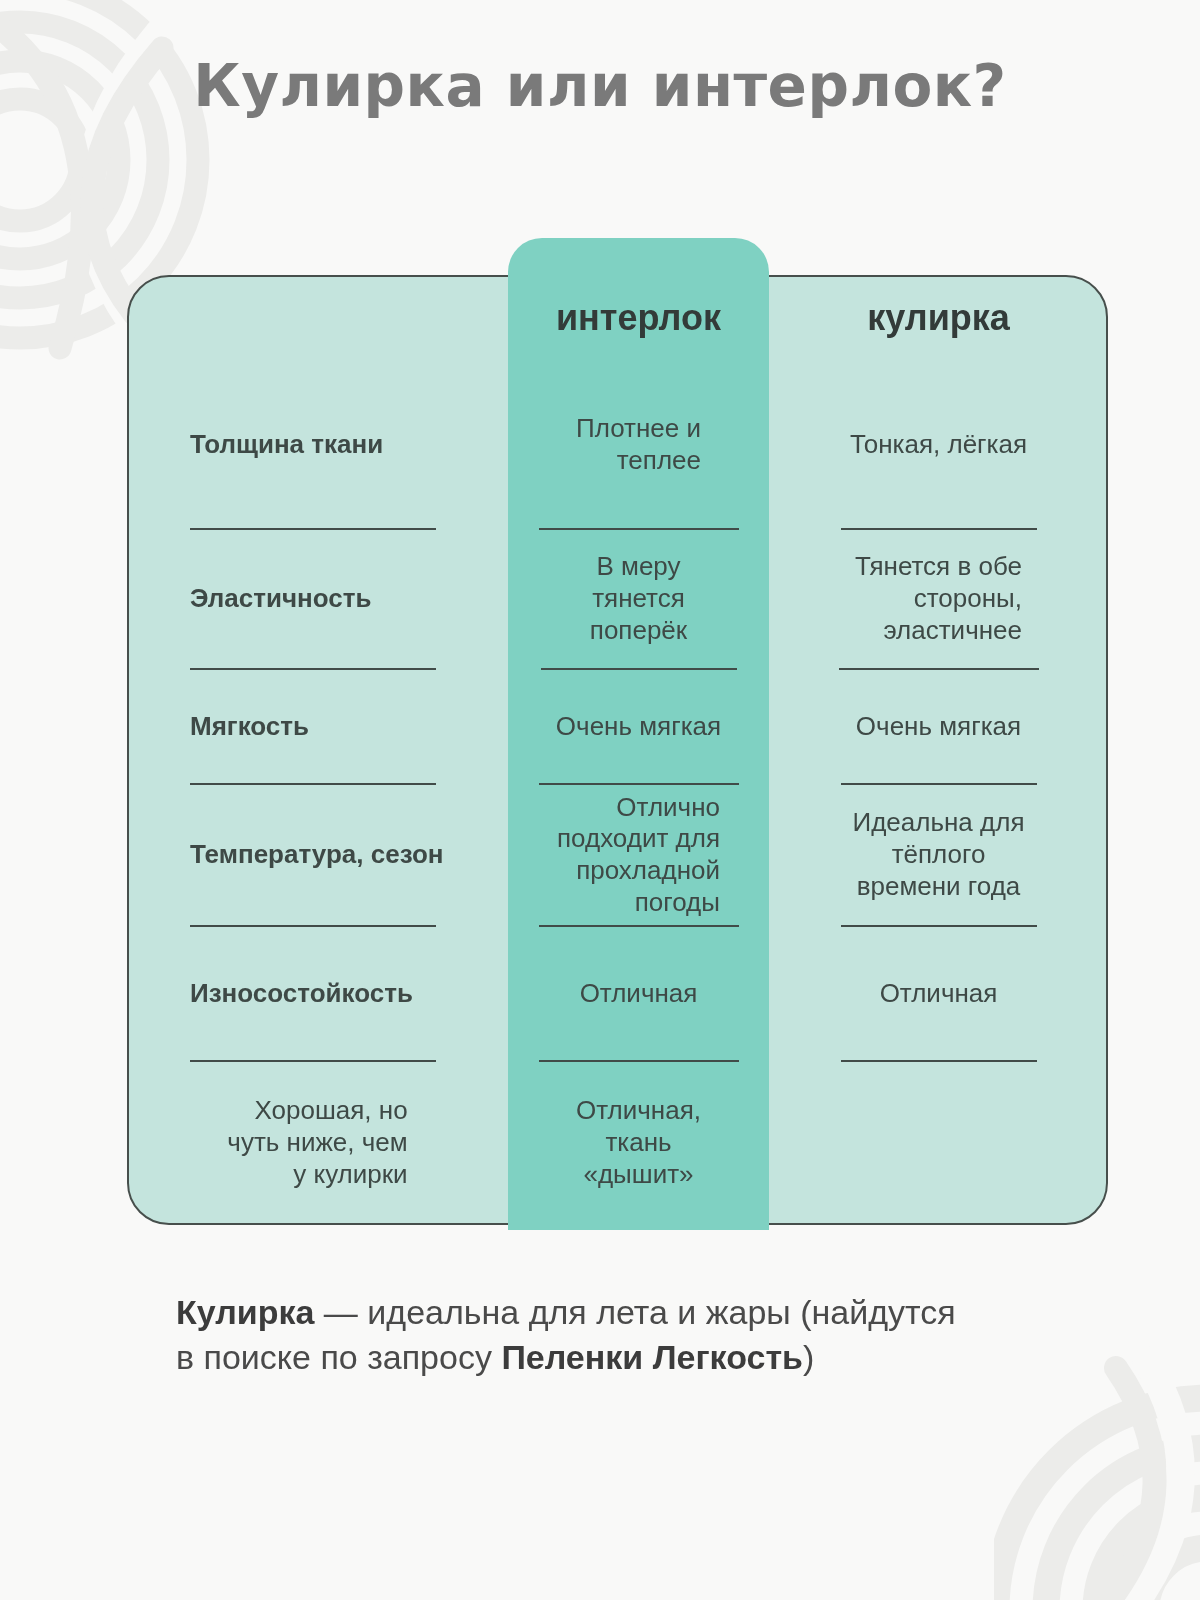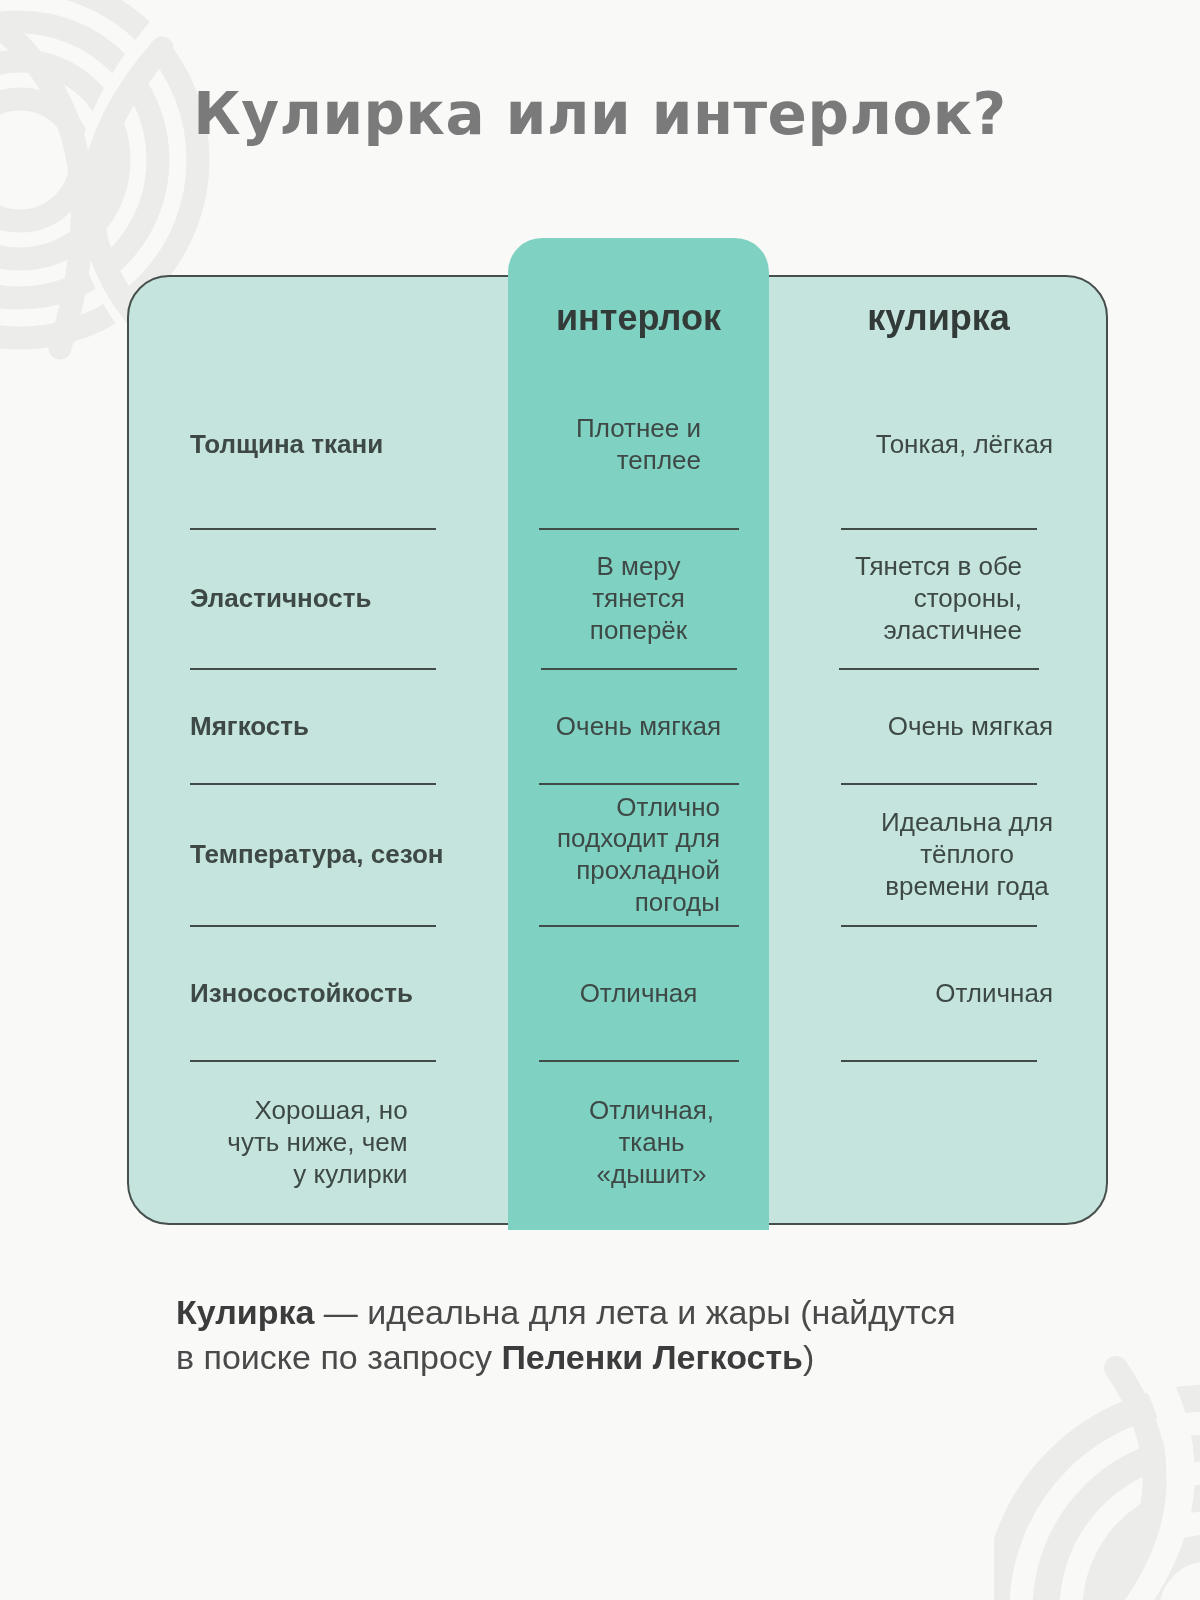--- a/index.html
+++ b/index.html
@@ -6,21 +6,21 @@
   .page {
     position: relative; width: 1200px; height: 1600px;
     background: #f9f9f8; overflow: hidden;
     font-family: "Liberation Sans", sans-serif;
   }
   .decor { position: absolute; z-index: 0; }
   .decor.tl { left: -38px; top: -8px; }
   .decor.br { right: 0; bottom: 0; }
 
   .title {
-    position: absolute; left: 0; top: 80px; width: 100%; margin: 0;
+    position: absolute; left: 0; top: 52px; width: 100%; margin: 0;
     text-align: center; z-index: 2;
     font-family: "DejaVu Sans", sans-serif;
     font-size: 58px; font-weight: 700; letter-spacing: 0.5px;
     color: #7a7a7a;
   }
 
   .board { position: absolute; left: 127px; top: 238px; width: 981px; height: 992px; z-index: 1; }
   .board-bg {
     position: absolute; left: 0; top: 37px; width: 981px; height: 950px;
     box-sizing: border-box;
@@ -34,21 +34,21 @@
     position: absolute; left: 0; top: 37px; width: 981px; height: 950px;
     display: grid;
     grid-template-columns: 381px 261px 339px;
     grid-template-rows: 85px 169px 140px 115px 142px 135px 164px;
   }
   .cell { position: relative; display: flex; flex-direction: column; justify-content: center; }
   .cell.h { align-items: center; }
   .hdr { font-size: 36px; font-weight: 700; color: #333b39; }
   .cell.label { align-items: flex-start; padding: 0 40px 0 63px; box-sizing: border-box; font-weight: bold; }
   .cell.mid { align-items: center; text-align: right; padding: 0 28px; box-sizing: border-box; }
-  .cell.right { align-items: flex-end; text-align: center; padding: 0 55px; box-sizing: border-box; }
+  .cell.right { align-items: center; text-align: center; padding: 0 55px; box-sizing: border-box; }
   .lbl, .val { font-size: 26px; line-height: 1.22; color: #3e4946; white-space: pre-line; }
   .lbl.narrow { max-width: 240px; overflow-wrap: anywhere; }
   .rule { position: absolute; bottom: -1px; height: 2px; background: #414b48; }
   .cell.label .rule { left: 63px; width: 246px; }
   .cell.mid .rule { left: 50%; margin-left: -100px; width: 200px; }
   .cell.right .rule { left: 50%; margin-left: -98px; width: 196px; }
 
   .footer { position: absolute; left: 160px; top: 1290px; width: 980px; z-index: 1; }
   .note { margin: 0 0 26px 16px; font-size: 34px; line-height: 45px; color: #4a4a4a; }
   .note b { font-weight: 700; color: #3c3c3c; }

